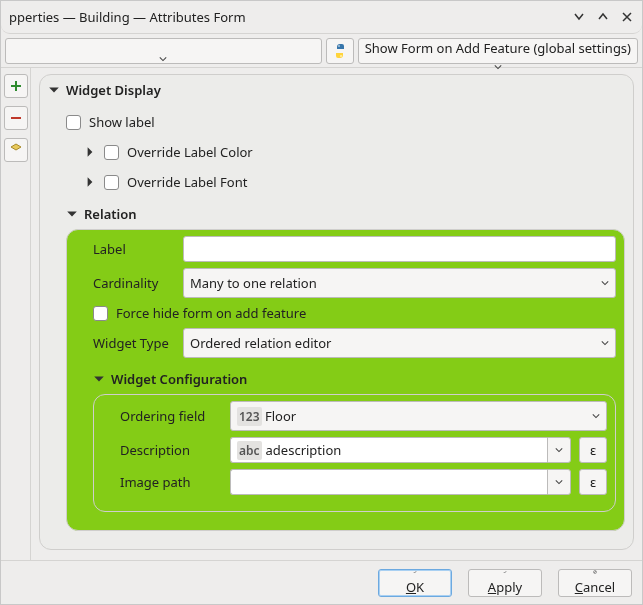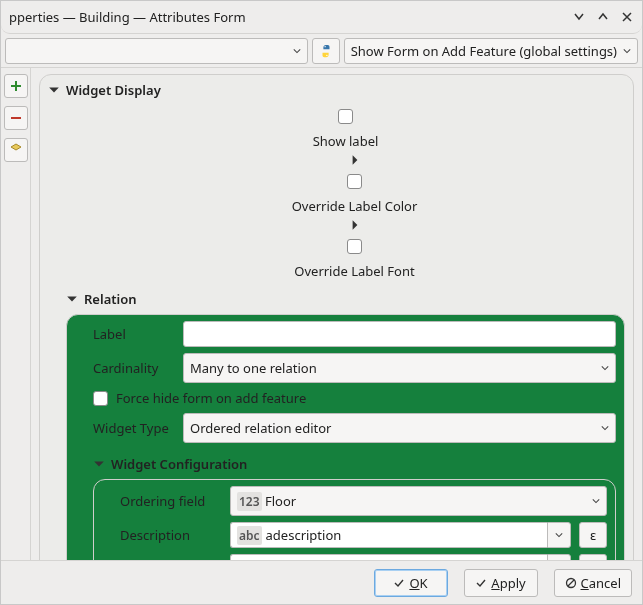--- a/index.html
+++ b/index.html
@@ -32,20 +32,21 @@
     border-bottom: 1px solid #d5d4d2;
   }
   .combo, .dropdown-btn, .btn, .iconbtn {
     background: #f6f5f4;
     border: 1px solid #bcbbba;
     border-radius: 3px;
     height: 26px;
     display: flex; align-items: center;
     padding: 0 6px;
     cursor: pointer;
+    flex-direction: column;
   }
   .combo { flex: 1; justify-content: flex-end; }
   .iconbtn { width: 28px; justify-content: center; }
   .dropdown-btn { gap: 6px; }
   .caret { width: 8px; height: 8px; display: inline-block; }
   .caret svg, .expander svg { width: 100%; height: 100%; display: block; }
 
   
   .body {
     flex: 1; display: flex; overflow: hidden;
@@ -70,34 +71,33 @@
   }
 
   
   .group {
     border: 1px solid #cfcecc;
     border-radius: 12px;
     background: #ececea;
     padding: 0 8px 10px 8px;
     margin-bottom: 8px;
   }
-  .group.inner { background: #15803d; }
+  .group.inner { background: #84cc16; }
   .group-header {
     display: flex; align-items: center; gap: 6px;
     height: 30px;
     cursor: pointer;
   }
   .group-header.bold { font-weight: 600; }
   .expander { width: 12px; height: 12px; }
   .row {
     display: flex; align-items: center;
     margin: 4px 0 4px 18px;
     gap: 8px;
     min-height: 26px;
-    flex-direction: column;
   }
   .row.indent2 { margin-left: 36px; }
   .checkbox {
     width: 15px; height: 15px;
     border: 1px solid #8a8a8a;
     border-radius: 3px;
     background: #fff;
     cursor: pointer;
     flex-shrink: 0;
   }

